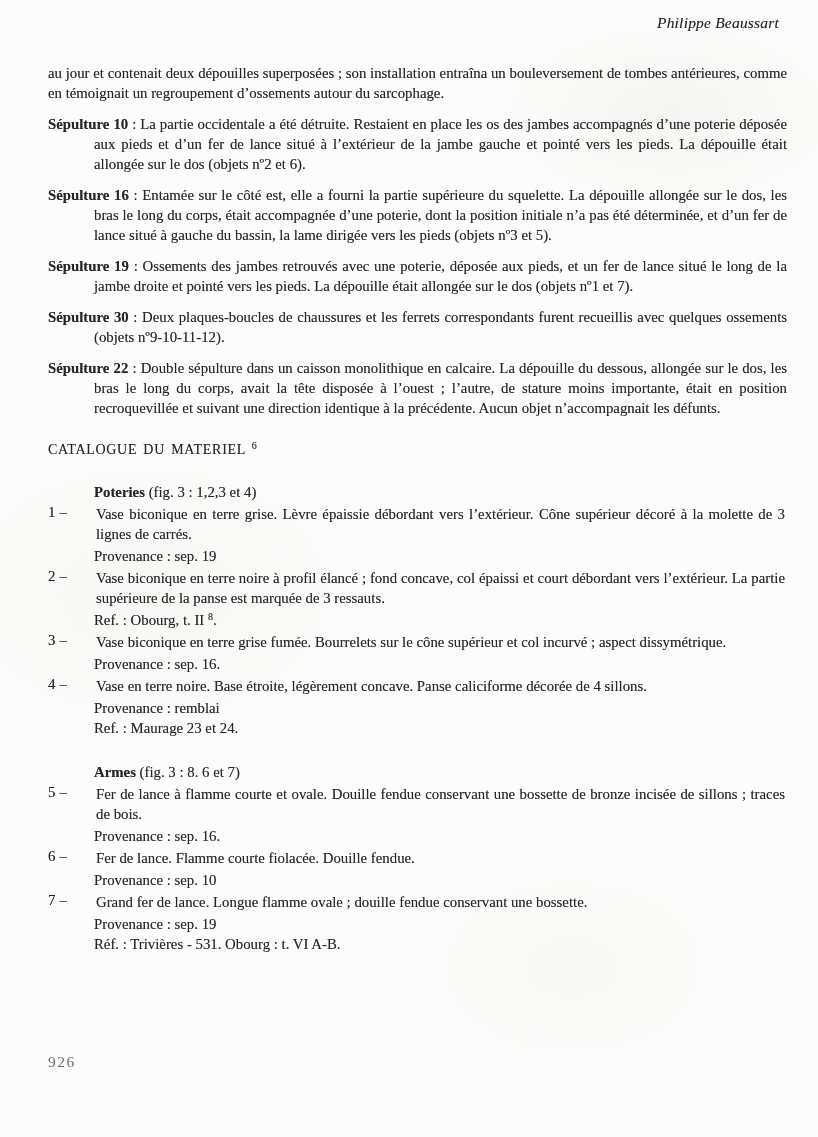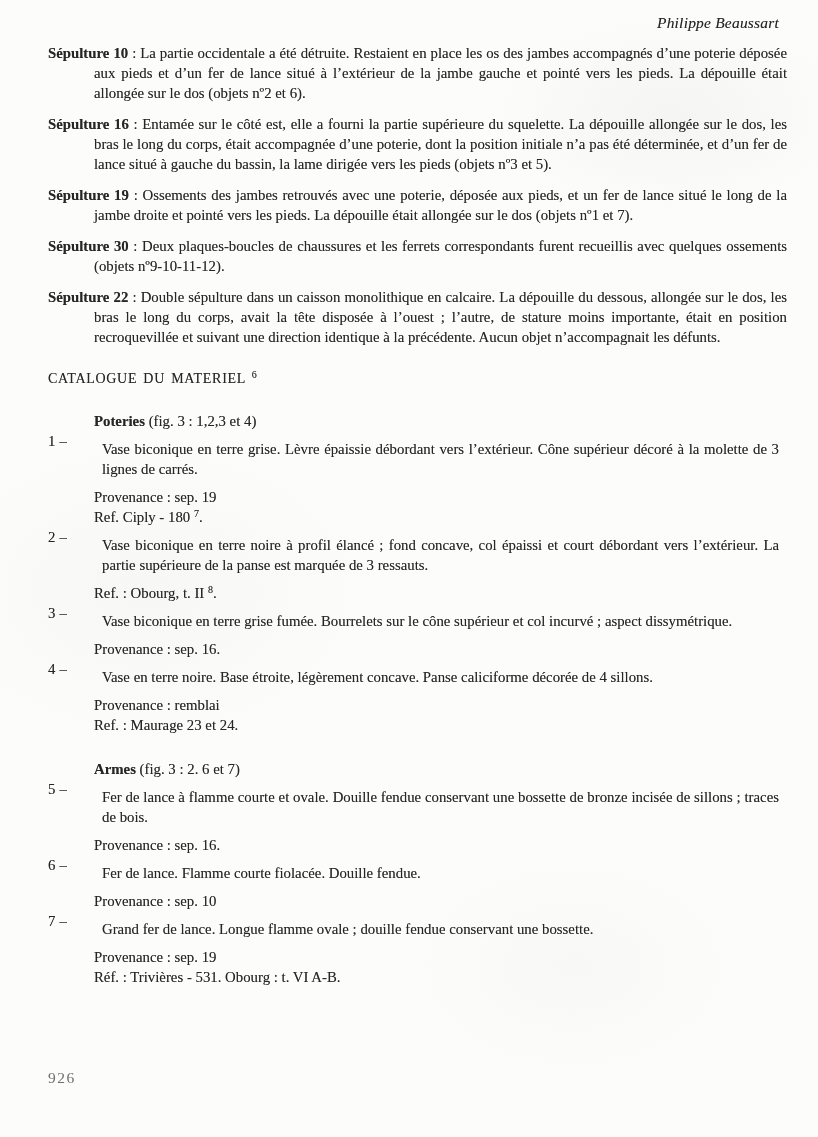--- a/index.html
+++ b/index.html
@@ -53,63 +53,63 @@
     padding-left: 46px;
   }
   .cat-heading .cat-heading-name { font-weight: bold; text-align: right; }
   .cat-item { display: flex; margin: 0; }
   .cat-num {
     flex: 0 0 46px;
     white-space: nowrap;
   }
   .cat-num .dash { padding-left: 4px; color: #3a3a3a; }
   .cat-body { flex: 1; min-width: 0; }
-  .cat-desc { margin: 8px; text-align: justify; }
+  .cat-desc { margin: 2px; text-align: justify; }
   .cat-detail { margin: 0; }
   sup {
     font-size: 10px;
     line-height: 0;
     vertical-align: 5px;
   }
   .page-number {
     position: absolute;
     left: 48px;
-    bottom: 50px;
+    bottom: 66px;
     font-size: 15.5px;
     color: #6f6f6f;
     letter-spacing: 1.5px;
     text-shadow: none;
   }
 </style>
 </head>
 <body>
 
 <div class="page">
 
   <div class="author-line">Philippe Beaussart</div>
 
+  <p class="body-text intro-paragraph">au jour et contenait deux dépouilles superposées ; son installation entraîna un bouleversement de tombes antérieures, comme en témoignait un regroupement d’ossements autour du sarcophage.</p>
 
   <div id="sepultures" class="body-text">
       <p class="sep-item"><span class="sep-label">Sépulture 10</span><span> : </span><span>La partie occidentale a été détruite. Restaient en place les os des jambes accompagnés d’une poterie déposée aux pieds et d’un fer de lance situé à l’extérieur de la jambe gauche et pointé vers les pieds. La dépouille était allongée sur le dos (objets nº2 et 6).</span></p>
       <p class="sep-item"><span class="sep-label">Sépulture 16</span><span> : </span><span>Entamée sur le côté est, elle a fourni la partie supérieure du squelette. La dépouille allongée sur le dos, les bras le long du corps, était accompagnée d’une poterie, dont la position initiale n’a pas été déterminée, et d’un fer de lance situé à gauche du bassin, la lame dirigée vers les pieds (objets nº3 et 5).</span></p>
       <p class="sep-item"><span class="sep-label">Sépulture 19</span><span> : </span><span>Ossements des jambes retrouvés avec une poterie, déposée aux pieds, et un fer de lance situé le long de la jambe droite et pointé vers les pieds. La dépouille était allongée sur le dos (objets nº1 et 7).</span></p>
       <p class="sep-item"><span class="sep-label">Sépulture 30</span><span> : </span><span>Deux plaques-boucles de chaussures et les ferrets correspondants furent recueillis avec quelques ossements (objets nº9-10-11-12).</span></p>
       <p class="sep-item"><span class="sep-label">Sépulture 22</span><span> : </span><span>Double sépulture dans un caisson monolithique en calcaire. La dépouille du dessous, allongée sur le dos, les bras le long du corps, avait la tête disposée à l’ouest ; l’autre, de stature moins importante, était en position recroquevillée et suivant une direction identique à la précédente. Aucun objet n’accompagnait les défunts.</span></p>
     </div>
 
   <p class="catalogue-title"><span>CATALOGUE DU MATERIEL</span> <sup>6</sup></p>
 
   <div id="catalogue-sections" class="body-text">
       <p class="cat-heading"><span class="cat-heading-name">Poteries</span><span> (fig. 3 : 1,2,3 et 4)</span></p>
       <div class="cat-item">
         <span class="cat-num"><span>1</span><span class="dash">–</span></span>
         <div class="cat-body">
           <p class="cat-desc">Vase biconique en terre grise. Lèvre épaissie débordant vers l’extérieur. Cône supérieur décoré à la molette de 3 lignes de carrés.</p>
           <p class="cat-detail"><span>Provenance : sep. 19</span></p>
-          <p class="cat-detail"><span>Ref. Ciply - 180 </span><sup>7</sup><span>.</span></p>
         </div>
       </div>
       <div class="cat-item">
         <span class="cat-num"><span>2</span><span class="dash">–</span></span>
         <div class="cat-body">
           <p class="cat-desc">Vase biconique en terre noire à profil élancé ; fond concave, col épaissi et court débordant vers l’extérieur. La partie supérieure de la panse est marquée de 3 ressauts.</p>
           <p class="cat-detail"><span>Ref. : Obourg, t. II </span><sup>8</sup><span>.</span></p>
         </div>
       </div>
       <div class="cat-item">
@@ -120,21 +120,21 @@
         </div>
       </div>
       <div class="cat-item">
         <span class="cat-num"><span>4</span><span class="dash">–</span></span>
         <div class="cat-body">
           <p class="cat-desc">Vase en terre noire. Base étroite, légèrement concave. Panse caliciforme décorée de 4 sillons.</p>
           <p class="cat-detail"><span>Provenance : remblai</span></p>
           <p class="cat-detail"><span>Ref. : Maurage 23 et 24.</span></p>
         </div>
       </div>
-      <p class="cat-heading"><span class="cat-heading-name">Armes</span><span> (fig. 3 : 2. 6 et 7)</span></p>
+      <p class="cat-heading"><span class="cat-heading-name">Armes</span><span> (fig. 3 : 8. 6 et 7)</span></p>
       <div class="cat-item">
         <span class="cat-num"><span>5</span><span class="dash">–</span></span>
         <div class="cat-body">
           <p class="cat-desc">Fer de lance à flamme courte et ovale. Douille fendue conservant une bossette de bronze incisée de sillons ; traces de bois.</p>
           <p class="cat-detail"><span>Provenance : sep. 16.</span></p>
         </div>
       </div>
       <div class="cat-item">
         <span class="cat-num"><span>6</span><span class="dash">–</span></span>
         <div class="cat-body">

